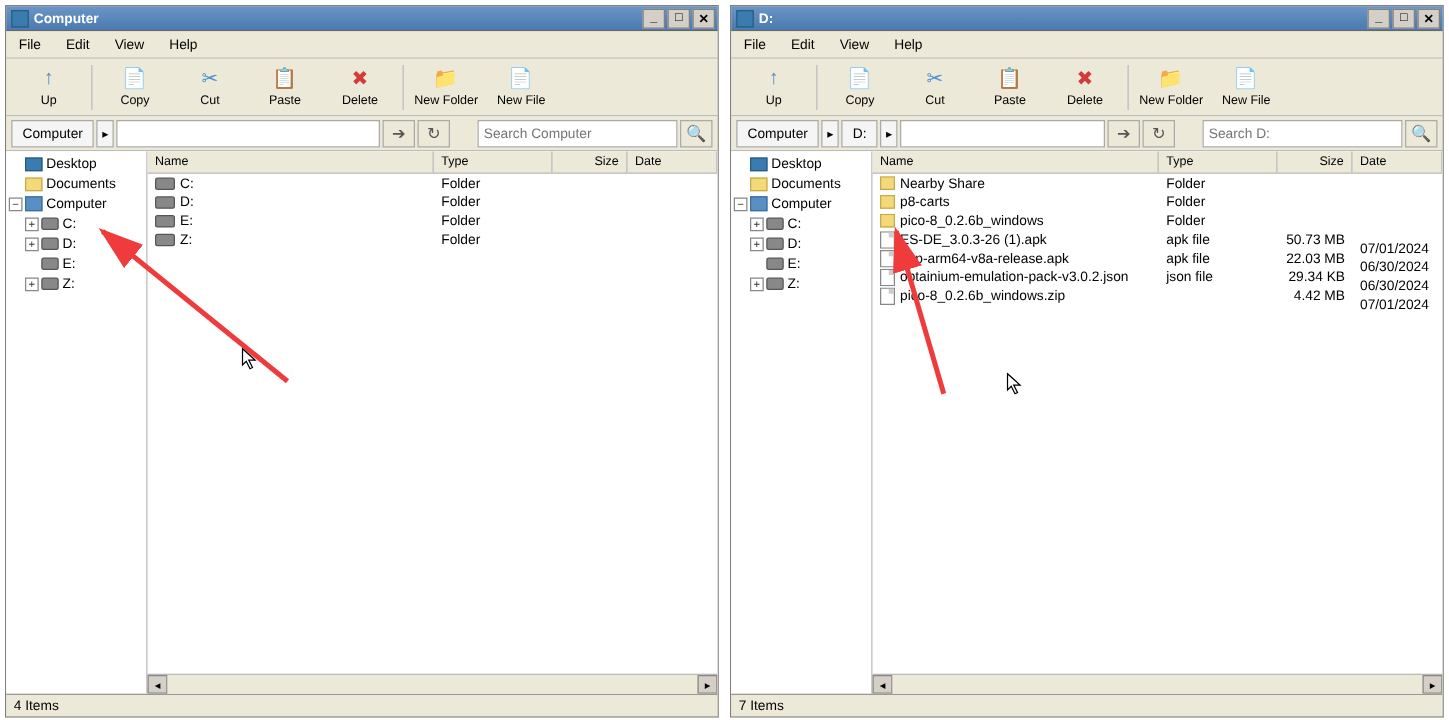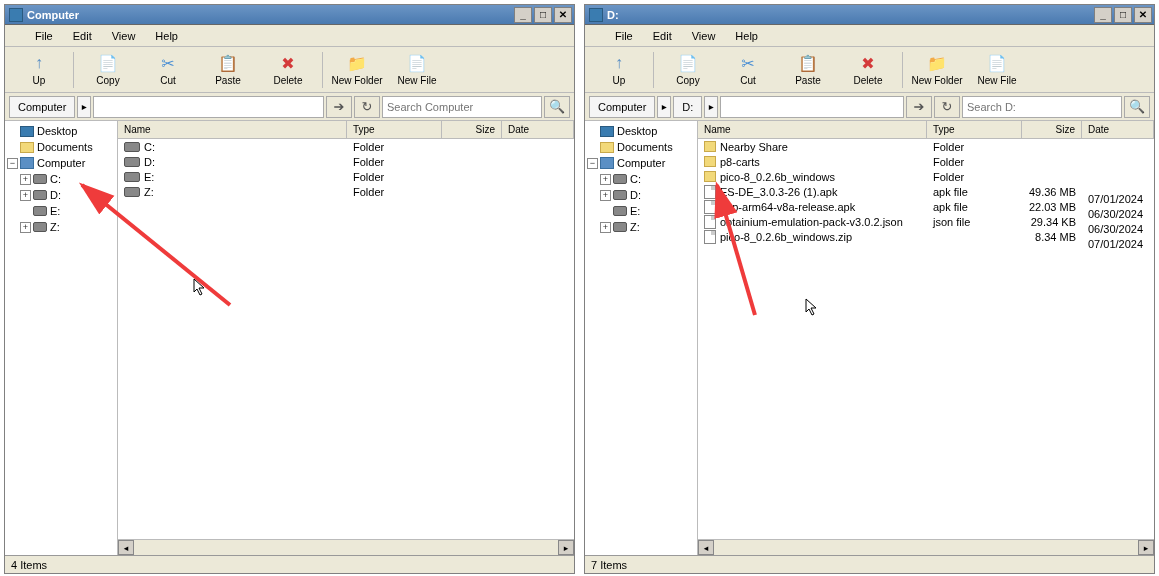--- a/index.html
+++ b/index.html
@@ -4,32 +4,32 @@
 <style>
 * { box-sizing: border-box; margin: 0; padding: 0; }
 body { font-family: Tahoma, Arial, sans-serif; font-size: 11px; background: #fff; width: 1159px; height: 576px; position: relative; }
 .window { position: absolute; border: 1px solid #808080; display: flex; flex-direction: column; background: #ece9d8; }
 .win-left { left: 4px; top: 4px; width: 571px; height: 570px; }
 .win-right { left: 584px; top: 4px; width: 571px; height: 570px; }
 .titlebar { height: 20px; background: linear-gradient(#6b95c5, #4a7ab0); display: flex; align-items: center; color: #fff; font-weight: bold; font-size: 11px; padding-left: 4px; border-bottom: 1px solid #666; }
 .titlebar .title-icon { width: 14px; height: 14px; background: #3a7cb0; margin-right: 4px; display: inline-block; border: 1px solid #2a5a80; }
 .titlebar .spacer { flex: 1; }
 .winbtn { width: 18px; height: 16px; background: #d4d0c8; border: 1px solid #808080; margin-right: 2px; display: flex; align-items: center; justify-content: center; font-size: 10px; color: #000; cursor: pointer; font-family: Arial; }
-.menubar { height: 22px; background: #ece9d8; border-bottom: 1px solid #bbb; display: flex; align-items: center; padding-left: 20px; }
+.menubar { height: 22px; background: #ece9d8; border-bottom: 1px solid #bbb; display: flex; align-items: center; padding-left: 0; }
 .menubar span { padding: 3px 10px; cursor: pointer; }
 .toolbar { height: 46px; background: #ece9d8; border-bottom: 1px solid #bbb; display: flex; align-items: center; padding: 0 4px; }
 .tbtn { display: flex; flex-direction: column; align-items: center; justify-content: center; width: 60px; height: 42px; cursor: pointer; }
 .tbtn .ticon { width: 24px; height: 20px; display: flex; align-items: center; justify-content: center; font-size: 16px; }
 .tbtn .tlabel { font-size: 10px; margin-top: 2px; }
 .pathbar { height: 28px; background: #ece9d8; border-bottom: 1px solid #bbb; display: flex; align-items: center; padding: 0 4px; gap: 2px; }
 .crumb { height: 22px; padding: 0 8px; background: #f5f5f5; border: 1px solid #aaa; display: flex; align-items: center; cursor: pointer; font-size: 11px; }
 .crumb-sep { width: 14px; height: 22px; background: #f5f5f5; border: 1px solid #aaa; display: flex; align-items: center; justify-content: center; font-size: 10px; cursor: pointer; }
 .path-empty { flex: 1; height: 22px; background: #fff; border: 1px solid #aaa; }
 .icon-btn { width: 26px; height: 22px; background: #ece9d8; border: 1px solid #aaa; display: flex; align-items: center; justify-content: center; cursor: pointer; font-size: 13px; color: #555; }
-.search-input { width: 160px; height: 22px; border: 1px solid #aaa; padding: 0 4px; font-size: 11px; color: #888; background: #fff; }
+.search-input { width: 160px; height: 22px; border: 1px solid #aaa; padding: 0 4px; font-size: 11px; color: #888; background: #fff; margin-left: 20px; }
 .body-area { flex: 1; display: flex; background: #fff; overflow: hidden; }
 .tree { width: 113px; border-right: 1px solid #bbb; background: #fff; overflow: auto; padding: 2px 0; }
 .tree-row { display: flex; align-items: center; height: 16px; padding-left: 2px; cursor: pointer; white-space: nowrap; }
 .tree-exp { width: 11px; height: 11px; border: 1px solid #888; display: flex; align-items: center; justify-content: center; font-size: 9px; line-height: 9px; margin-right: 2px; background: #fff; color: #333; }
 .tree-spc { width: 13px; display: inline-block; }
 .tree-icon { width: 14px; height: 12px; margin-right: 3px; display: flex; align-items: center; justify-content: center; }
 .folder-blue { background: #3a7cb0; border: 1px solid #2a5a80; width: 14px; height: 11px; }
 .folder-yellow { background: #f2d97a; border: 1px solid #c9a94a; width: 14px; height: 11px; }
 .drive-icon { width: 16px; height: 10px; background: #888; border-radius: 2px; border: 1px solid #555; }
 .computer-icon { width: 14px; height: 12px; background: #5a8fc4; border: 1px solid #3a6f9f; }
@@ -380,21 +380,21 @@
             <div class="cell cell-type">Folder</div>
             <div class="cell cell-size"></div>
             <div class="cell cell-date"></div>
           </div>
           <div class="row">
             <div class="cell cell-name">
               <span class="file-icon fi-file"></span>
               <span>ES-DE_3.0.3-26 (1).apk</span>
             </div>
             <div class="cell cell-type">apk file</div>
-            <div class="cell cell-size">49.36 MB</div>
+            <div class="cell cell-size">50.73 MB</div>
             <div class="cell cell-date">07/01/2024</div>
           </div>
           <div class="row">
             <div class="cell cell-name">
               <span class="file-icon fi-file"></span>
               <span>app-arm64-v8a-release.apk</span>
             </div>
             <div class="cell cell-type">apk file</div>
             <div class="cell cell-size">22.03 MB</div>
             <div class="cell cell-date">06/30/2024</div>
@@ -407,21 +407,21 @@
             <div class="cell cell-type">json file</div>
             <div class="cell cell-size">29.34 KB</div>
             <div class="cell cell-date">06/30/2024</div>
           </div>
           <div class="row">
             <div class="cell cell-name">
               <span class="file-icon fi-file"></span>
               <span>pico-8_0.2.6b_windows.zip</span>
             </div>
             <div class="cell cell-type"></div>
-            <div class="cell cell-size">8.34 MB</div>
+            <div class="cell cell-size">4.42 MB</div>
             <div class="cell cell-date">07/01/2024</div>
           </div>
         </div>
       <div class="scrollbar-h">
         <div class="sb-arrow">◂</div>
         <div class="sb-track"></div>
         <div class="sb-arrow">▸</div>
       </div>
     </div>
   </div>

